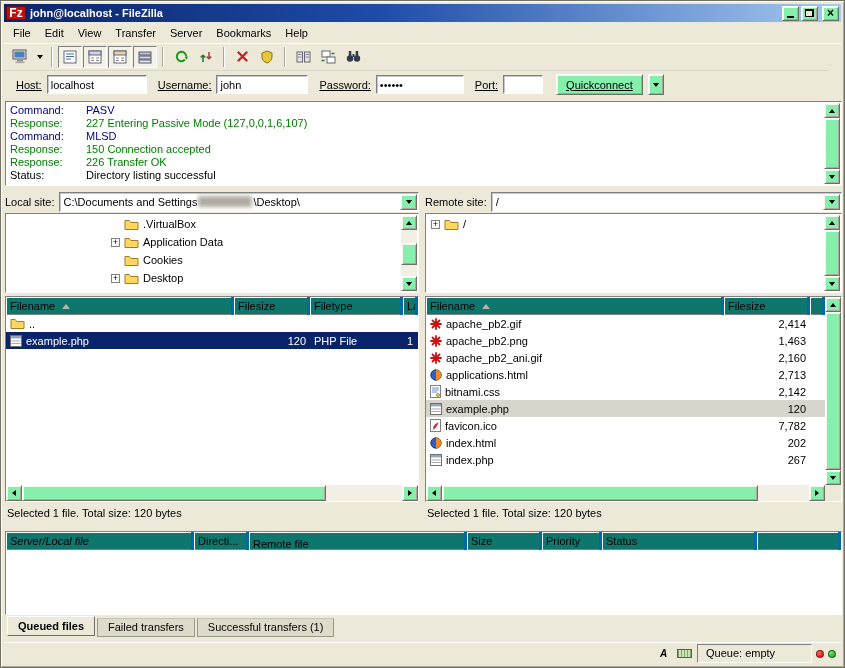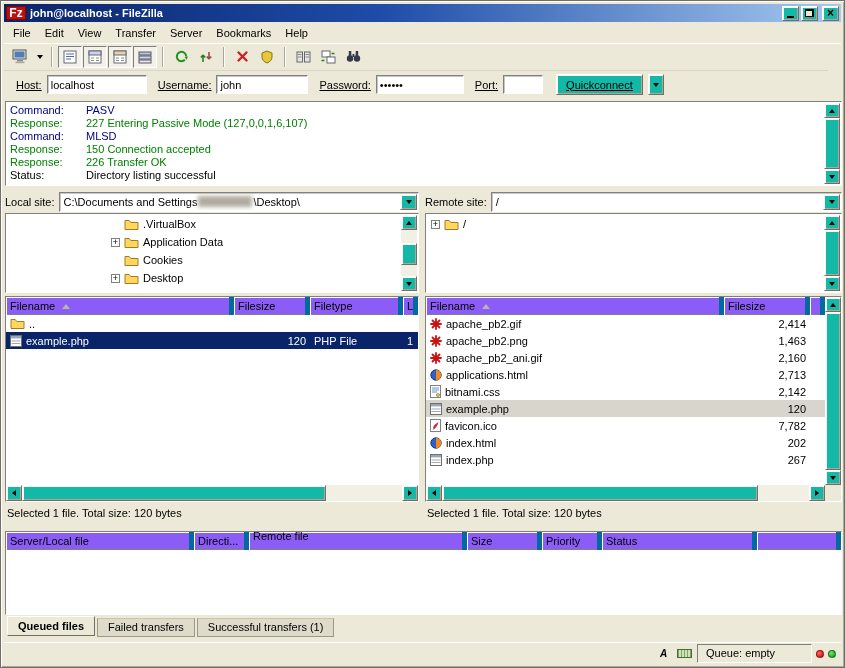--- a/index.html
+++ b/index.html
@@ -3,21 +3,21 @@
 <meta charset="utf-8">
 <style>
   html,body{margin:0;padding:0;width:845px;height:668px;overflow:hidden;
     font-family:"Liberation Sans",sans-serif;font-size:11px;color:#000;background:#808080;}
   .window{position:relative;width:845px;height:668px;background:#ECE9D8;
     border:1px solid #716F64;box-sizing:border-box;
     box-shadow:inset 1px 1px 0 #fff, inset -1px -1px 0 #ACA899;}
   *{box-sizing:border-box;}
 
   
-  .raised{background:#14b8a6;border:1px solid;border-color:#FFF #716F64 #716F64 #FFF;
+  .raised{background:#86efac;border:1px solid;border-color:#FFF #716F64 #716F64 #FFF;
     box-shadow:inset 1px 1px 0 #F7F5EE, inset -1px -1px 0 #ACA899;}
   .tri-up{width:0;height:0;border-left:3px solid transparent;border-right:3px solid transparent;border-bottom:4px solid #000;}
   .tri-down{width:0;height:0;border-left:3px solid transparent;border-right:3px solid transparent;border-top:4px solid #000;}
   .tri-left{width:0;height:0;border-top:3px solid transparent;border-bottom:3px solid transparent;border-right:4px solid #000;}
   .tri-right{width:0;height:0;border-top:3px solid transparent;border-bottom:3px solid transparent;border-left:4px solid #000;}
 
   
   .titlebar{position:absolute;top:3px;left:3px;right:3px;height:18px;
     background:linear-gradient(90deg,#0A246A 0%,#1E4CA8 45%,#A6CAF0 100%);
     display:flex;align-items:center;color:#fff;font-weight:bold;padding:0 2px;}
@@ -96,22 +96,22 @@
   .ficon{flex:none;margin-right:4px;display:flex;align-items:center;}
 
   
   .filelist{position:absolute;top:295px;height:206px;background:#fff;border:1px solid;
     border-color:#808080 #FFF #FFF #808080;display:flex;flex-direction:column;}
   .filelist.left{left:4px;width:414px;}
   .filelist.right{left:424px;width:417px;}
   .list-top{flex:1;display:flex;min-height:0;}
   .list-main{flex:1;display:flex;flex-direction:column;min-width:0;}
   .list-header{display:flex;height:18px;flex:none;background:#ECE9D8;overflow:hidden;}
-  .hcell{flex:none;display:flex;align-items:center;padding:8px 4px;white-space:nowrap;overflow:hidden;
-    background:#8b5cf6;border-right:5px solid #0369a1;
+  .hcell{flex:none;display:flex;align-items:center;padding:0 4px;white-space:nowrap;overflow:hidden;
+    background:#0f766e;border-right:3px solid #0369a1;
     box-shadow:inset 1px 1px 0 #FFF, inset 0 -1px 0 #808080;}
   .hcell.num{justify-content:flex-start;}
   .sort-asc{width:0;height:0;border-left:4px solid transparent;border-right:4px solid transparent;
     border-bottom:5px solid #B8B4A6;margin-left:7px;}
   .list-body{flex:1;background:#fff;overflow:hidden;}
   .frow{display:flex;align-items:center;height:17px;white-space:nowrap;}
   .fcell{flex:none;display:flex;align-items:center;padding:0 4px;overflow:hidden;}
   .fcell.num{justify-content:flex-end;}
   .sel-active{background:#0A246A;color:#fff;}
   .sel-inactive{background:#D8D5CC;}
@@ -119,21 +119,21 @@
   .r-name{width:298px;}.r-size{width:86px;}.r-fill{flex:1;}
   .list-vscroll{width:16px;flex:none;display:flex;flex-direction:column;background:#F2F0E4;}
 
   .pane-status{position:absolute;top:503px;height:18px;display:flex;align-items:center;padding-left:2px;}
   .pane-status.left{left:4px;width:414px;}
   .pane-status.right{left:424px;width:417px;}
 
   
   .queue-pane{position:absolute;top:530px;left:4px;width:837px;height:84px;background:#fff;
     border:1px solid;border-color:#808080 #FFF #FFF #808080;display:flex;flex-direction:column;}
-  .q-name{width:188px;}.q-dir{width:55px;}.q-remote{width:218px;align-items:flex-end;}.q-size{width:75px;}.q-prio{width:60px;}.q-status{width:155px;}.q-fill{flex:1;}
+  .q-name{width:188px;font-style:italic;}.q-dir{width:55px;}.q-remote{width:218px;align-items:flex-end;}.q-size{width:75px;}.q-prio{width:60px;}.q-status{width:155px;}.q-fill{flex:1;}
   .queue-body{flex:1;background:#fff;}
 
   .queue-tabs{position:absolute;top:615px;left:6px;height:21px;display:flex;align-items:flex-start;gap:2px;}
   .tab{padding:2px 10px 3px;background:#DFDBCA;border:1px solid #9B9887;border-top-color:#C8C4B4;margin-top:2px;}
   .tab.active{font-weight:bold;background:#ECE9D8;margin-top:0;padding-top:3px;
     border:1px solid;border-color:#FFF #716F64 #716F64 #FFF;}
 
   
   .statusbar{position:absolute;left:3px;right:3px;bottom:3px;height:22px;border-top:1px solid #FFF;
     display:flex;align-items:center;justify-content:flex-end;gap:4px;padding:0 5px;}

